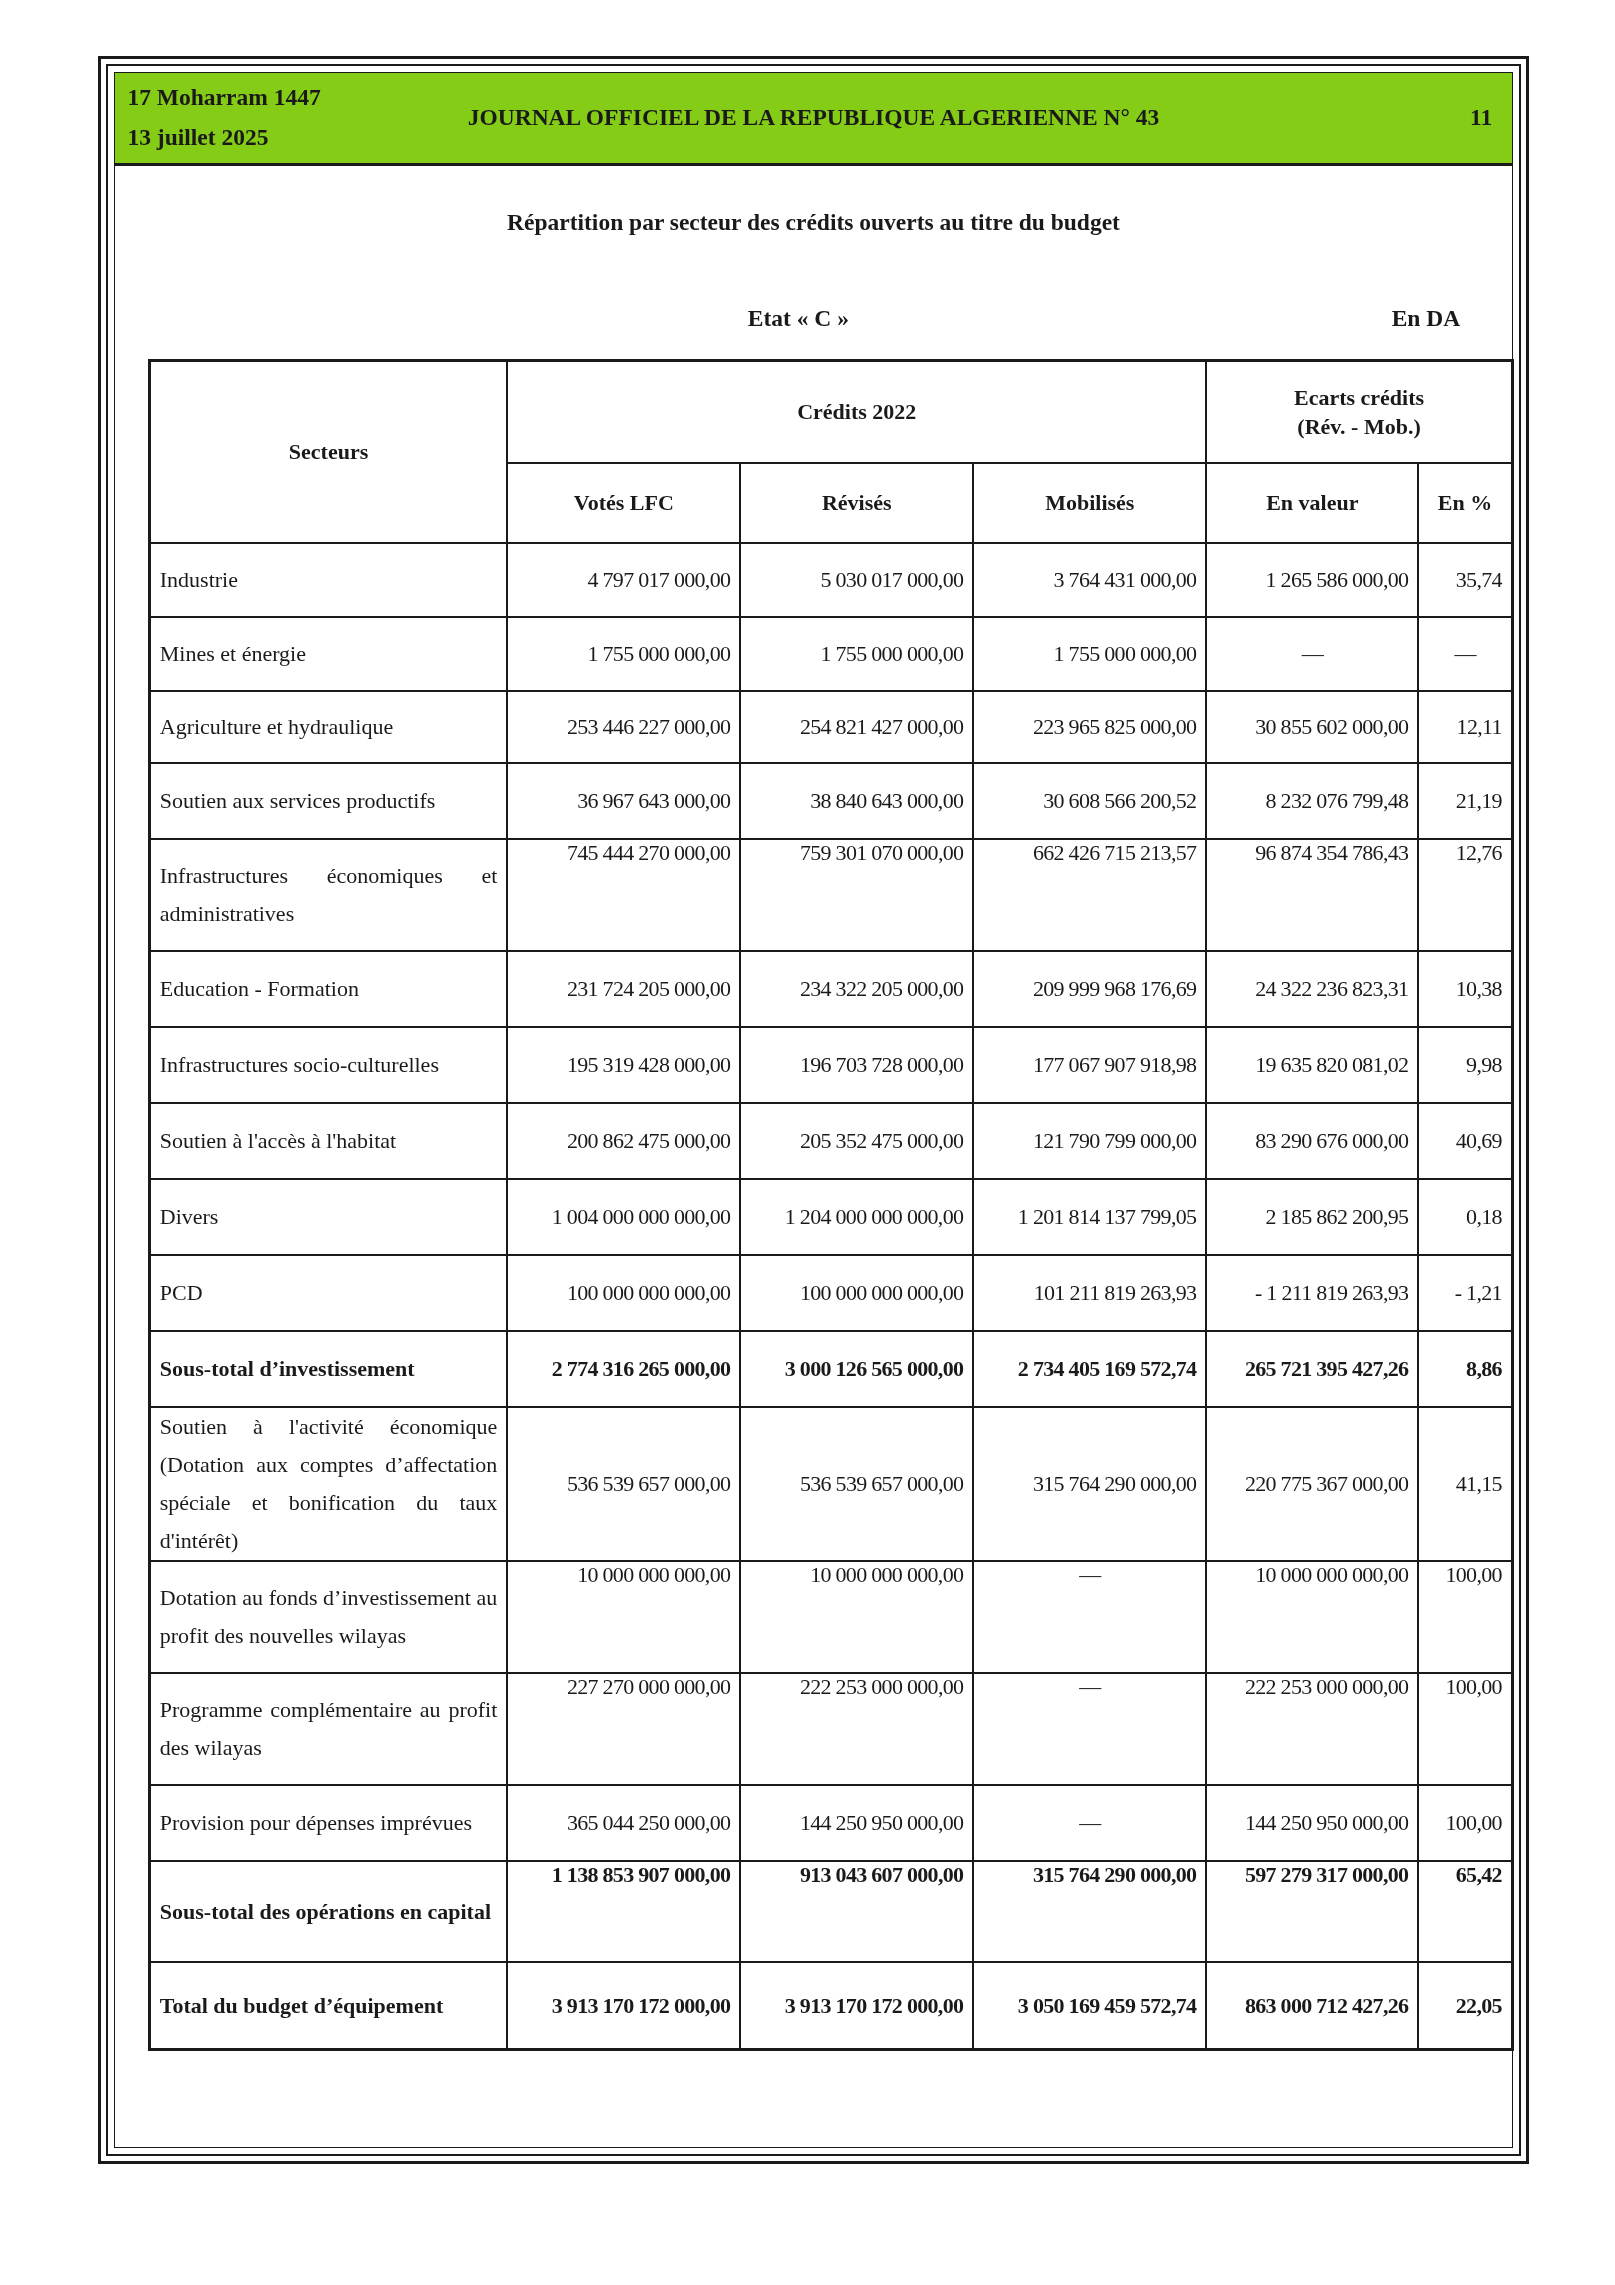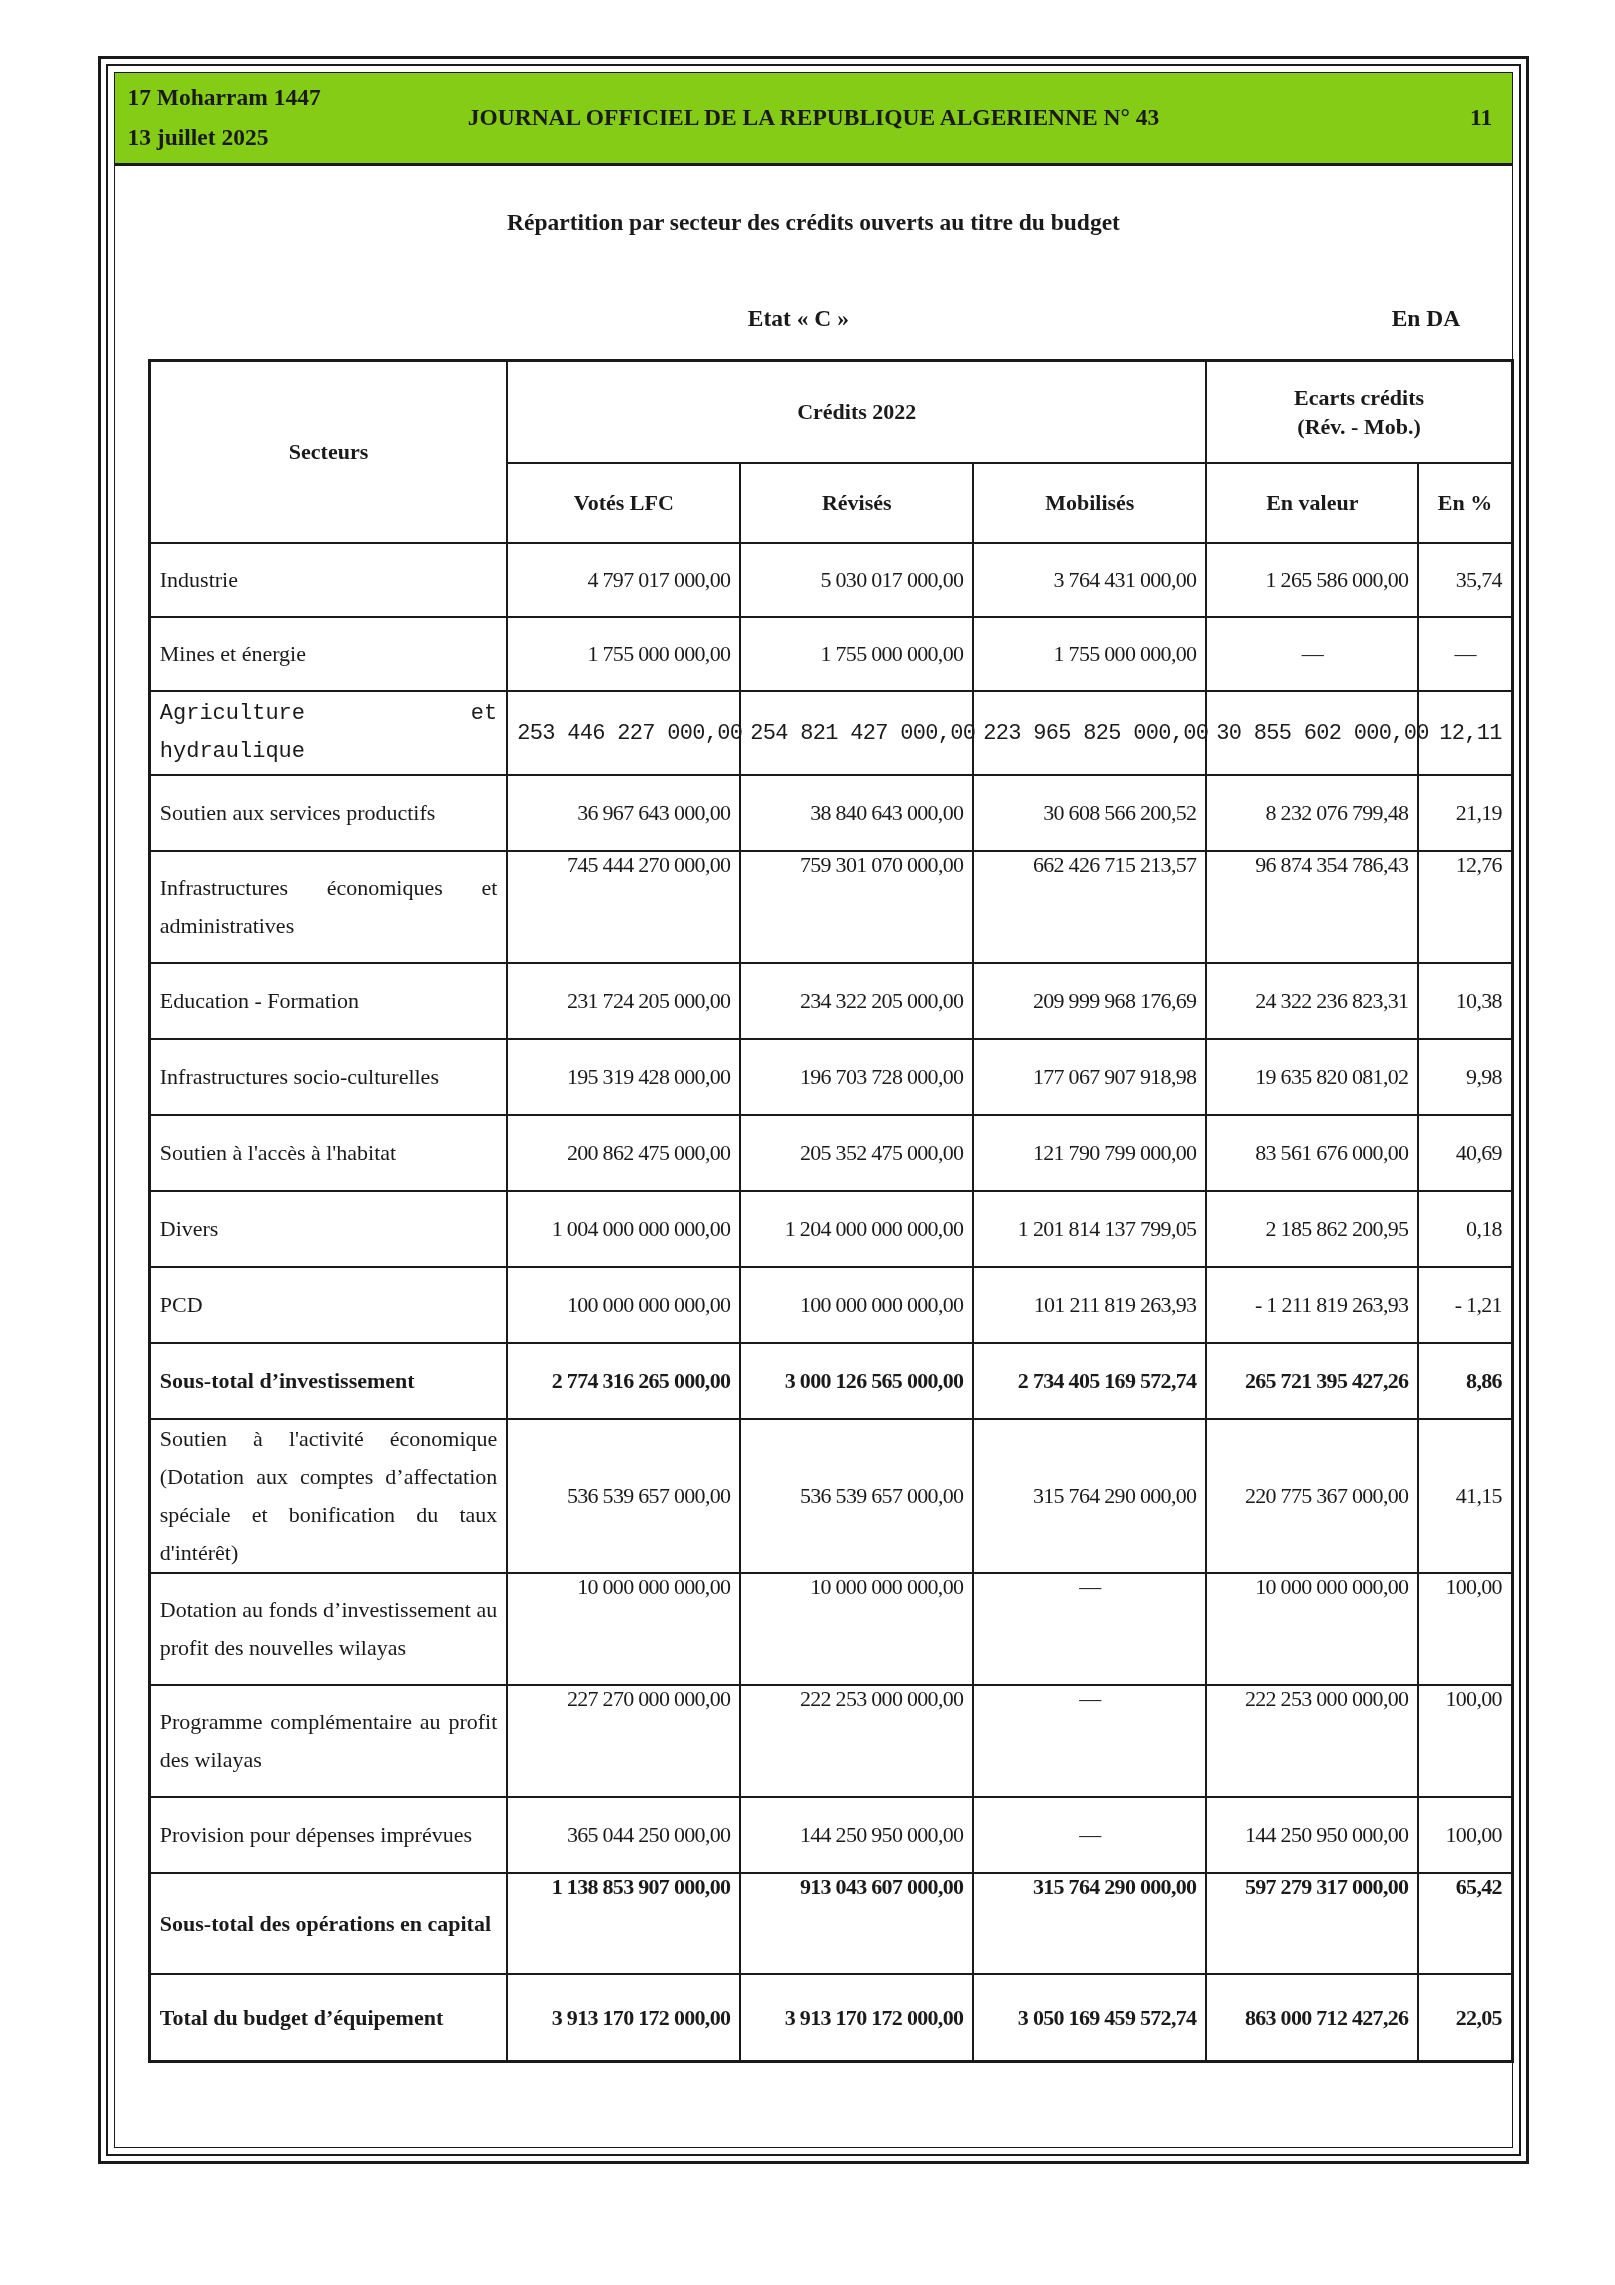--- a/index.html
+++ b/index.html
@@ -90,21 +90,21 @@
               <td class="num">35,74</td>
             </tr>
             <tr class="r1" style="height: 74px;">
               <td class="sector">Mines et énergie</td>
               <td class="num">1 755 000 000,00</td>
               <td class="num">1 755 000 000,00</td>
               <td class="num">1 755 000 000,00</td>
               <td class="num dash">—</td>
               <td class="num dash">—</td>
             </tr>
-            <tr class="r1" style="height: 84px; font-family: Liberation Mono, monospace;">
+            <tr class="r1" style="height: 72px;">
               <td class="sector">Agriculture et hydraulique</td>
               <td class="num">253 446 227 000,00</td>
               <td class="num">254 821 427 000,00</td>
               <td class="num">223 965 825 000,00</td>
               <td class="num">30 855 602 000,00</td>
               <td class="num">12,11</td>
             </tr>
             <tr class="r1" style="height: 76px;">
               <td class="sector">Soutien aux services productifs</td>
               <td class="num">36 967 643 000,00</td>
@@ -135,21 +135,21 @@
               <td class="num">196 703 728 000,00</td>
               <td class="num">177 067 907 918,98</td>
               <td class="num">19 635 820 081,02</td>
               <td class="num">9,98</td>
             </tr>
             <tr class="r1" style="height: 76px;">
               <td class="sector">Soutien à l'accès à l'habitat</td>
               <td class="num">200 862 475 000,00</td>
               <td class="num">205 352 475 000,00</td>
               <td class="num">121 790 799 000,00</td>
-              <td class="num">83 561 676 000,00</td>
+              <td class="num">83 290 676 000,00</td>
               <td class="num">40,69</td>
             </tr>
             <tr class="r1" style="height: 76px;">
               <td class="sector">Divers</td>
               <td class="num">1 004 000 000 000,00</td>
               <td class="num">1 204 000 000 000,00</td>
               <td class="num">1 201 814 137 799,05</td>
               <td class="num">2 185 862 200,95</td>
               <td class="num">0,18</td>
             </tr>

